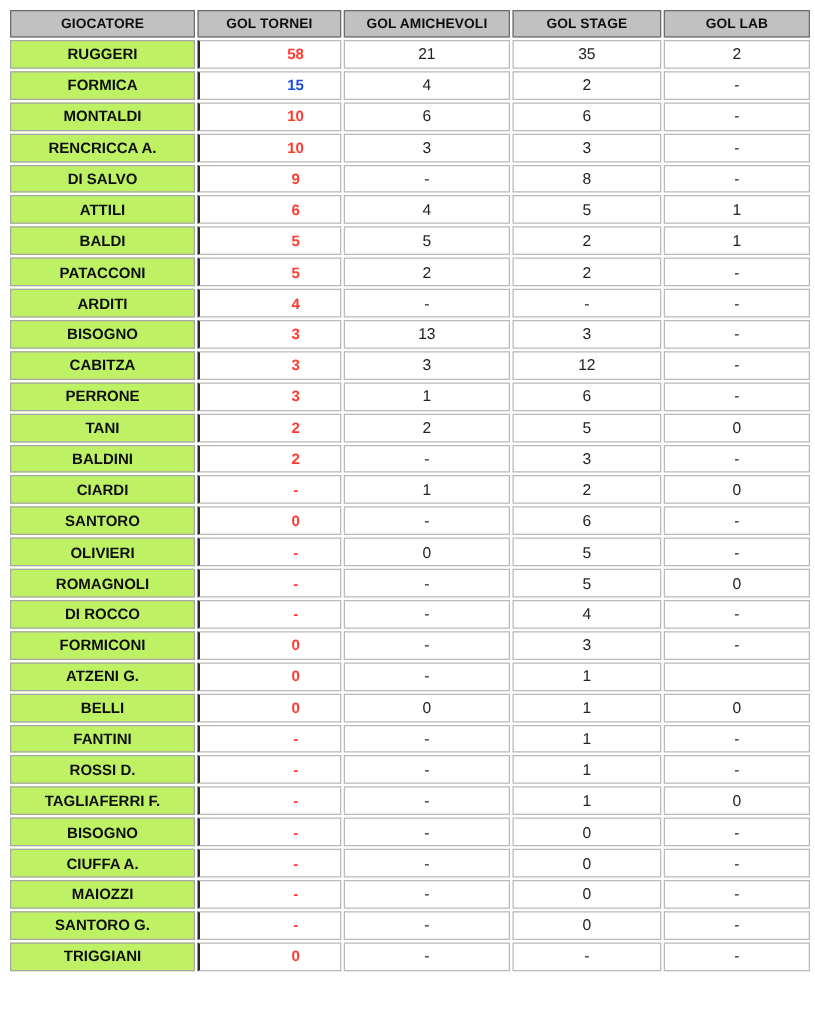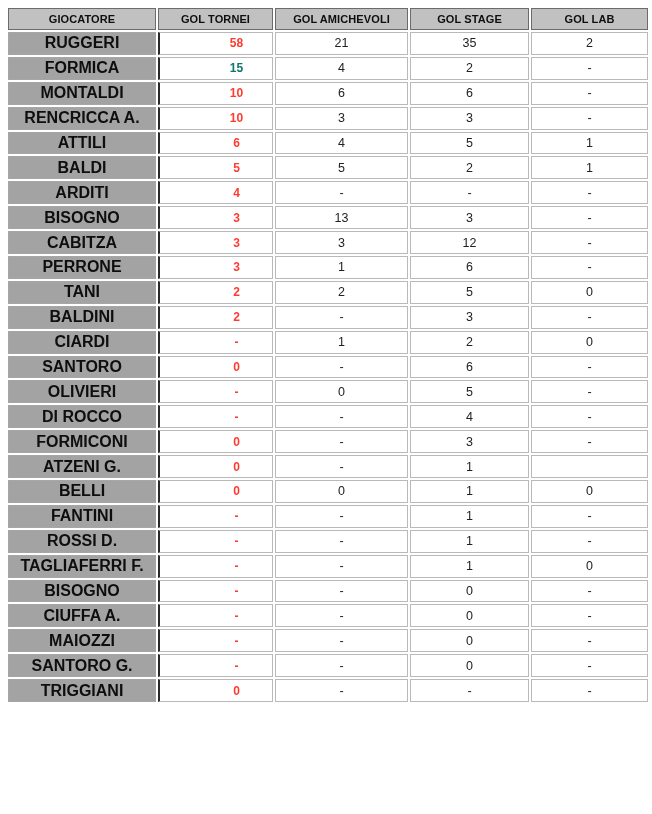--- a/index.html
+++ b/index.html
@@ -40,24 +40,24 @@
   }
   td {
     height: 20.9px;
     padding: 0;
     text-align: center;
     font-size: 12.5px;
     color: #222222;
     background: #ffffff;
   }
   td.name {
-    background: #a3a3a3;
+    background: #bef264;
     border: 1px solid #a6a6a6;
     font-weight: bold;
-    font-size: 16px;
+    font-size: 12px;
     color: #0e0e0e;
   }
   td.val {
     border: 1px solid #b9b9b9;
   }
   td.tornei {
     border-left: 2px solid #2a2a2a;
     font-weight: bold;
     font-size: 12px;
     padding-left: 41px;
@@ -87,54 +87,68 @@
     <tbody id="rows-body">
         <tr>
           <td class="name">RUGGERI</td>
           <td class="val tornei" style="color: rgb(255, 59, 48);">58</td>
           <td class="val">21</td>
           <td class="val">35</td>
           <td class="val">2</td>
         </tr>
         <tr>
           <td class="name">FORMICA</td>
-          <td class="val tornei" style="color: #0f766e;">15</td>
+          <td class="val tornei" style="color: #1d4ed8;">15</td>
           <td class="val">4</td>
           <td class="val">2</td>
           <td class="val">-</td>
         </tr>
         <tr>
           <td class="name">MONTALDI</td>
           <td class="val tornei" style="color: rgb(255, 59, 48);">10</td>
           <td class="val">6</td>
           <td class="val">6</td>
           <td class="val">-</td>
         </tr>
         <tr>
           <td class="name">RENCRICCA A.</td>
           <td class="val tornei" style="color: rgb(255, 59, 48);">10</td>
           <td class="val">3</td>
           <td class="val">3</td>
           <td class="val">-</td>
         </tr>
         <tr>
+          <td class="name">DI SALVO</td>
+          <td class="val tornei" style="color: rgb(255, 59, 48);">9</td>
+          <td class="val">-</td>
+          <td class="val">8</td>
+          <td class="val">-</td>
+        </tr>
+        <tr>
           <td class="name">ATTILI</td>
           <td class="val tornei" style="color: rgb(255, 59, 48);">6</td>
           <td class="val">4</td>
           <td class="val">5</td>
           <td class="val">1</td>
         </tr>
         <tr>
           <td class="name">BALDI</td>
           <td class="val tornei" style="color: rgb(255, 59, 48);">5</td>
           <td class="val">5</td>
           <td class="val">2</td>
           <td class="val">1</td>
         </tr>
         <tr>
+          <td class="name">PATACCONI</td>
+          <td class="val tornei" style="color: rgb(255, 59, 48);">5</td>
+          <td class="val">2</td>
+          <td class="val">2</td>
+          <td class="val">-</td>
+        </tr>
+        <tr>
           <td class="name">ARDITI</td>
           <td class="val tornei" style="color: rgb(255, 59, 48);">4</td>
           <td class="val">-</td>
           <td class="val">-</td>
           <td class="val">-</td>
         </tr>
         <tr>
           <td class="name">BISOGNO</td>
           <td class="val tornei" style="color: rgb(255, 59, 48);">3</td>
           <td class="val">13</td>
@@ -182,20 +196,27 @@
           <td class="val">-</td>
           <td class="val">6</td>
           <td class="val">-</td>
         </tr>
         <tr>
           <td class="name">OLIVIERI</td>
           <td class="val tornei" style="color: rgb(255, 59, 48);">-</td>
           <td class="val">0</td>
           <td class="val">5</td>
           <td class="val">-</td>
+        </tr>
+        <tr>
+          <td class="name">ROMAGNOLI</td>
+          <td class="val tornei" style="color: rgb(255, 59, 48);">-</td>
+          <td class="val">-</td>
+          <td class="val">5</td>
+          <td class="val">0</td>
         </tr>
         <tr>
           <td class="name">DI ROCCO</td>
           <td class="val tornei" style="color: rgb(255, 59, 48);">-</td>
           <td class="val">-</td>
           <td class="val">4</td>
           <td class="val">-</td>
         </tr>
         <tr>
           <td class="name">FORMICONI</td>

